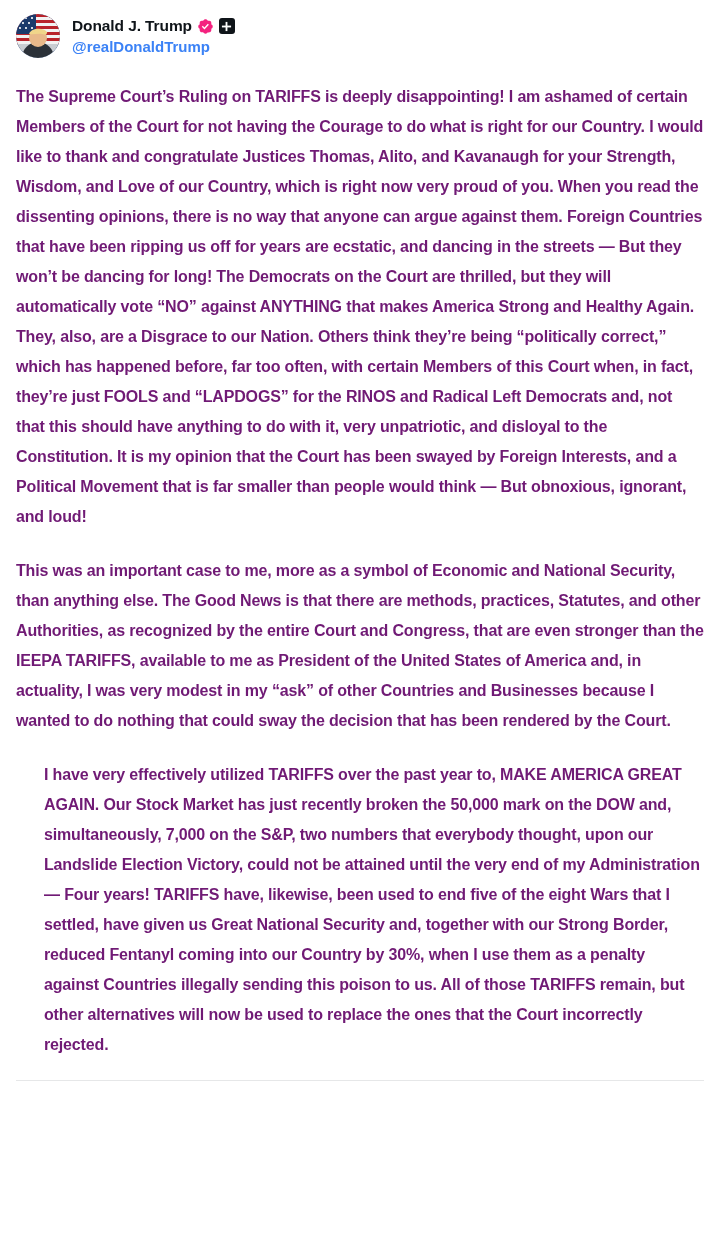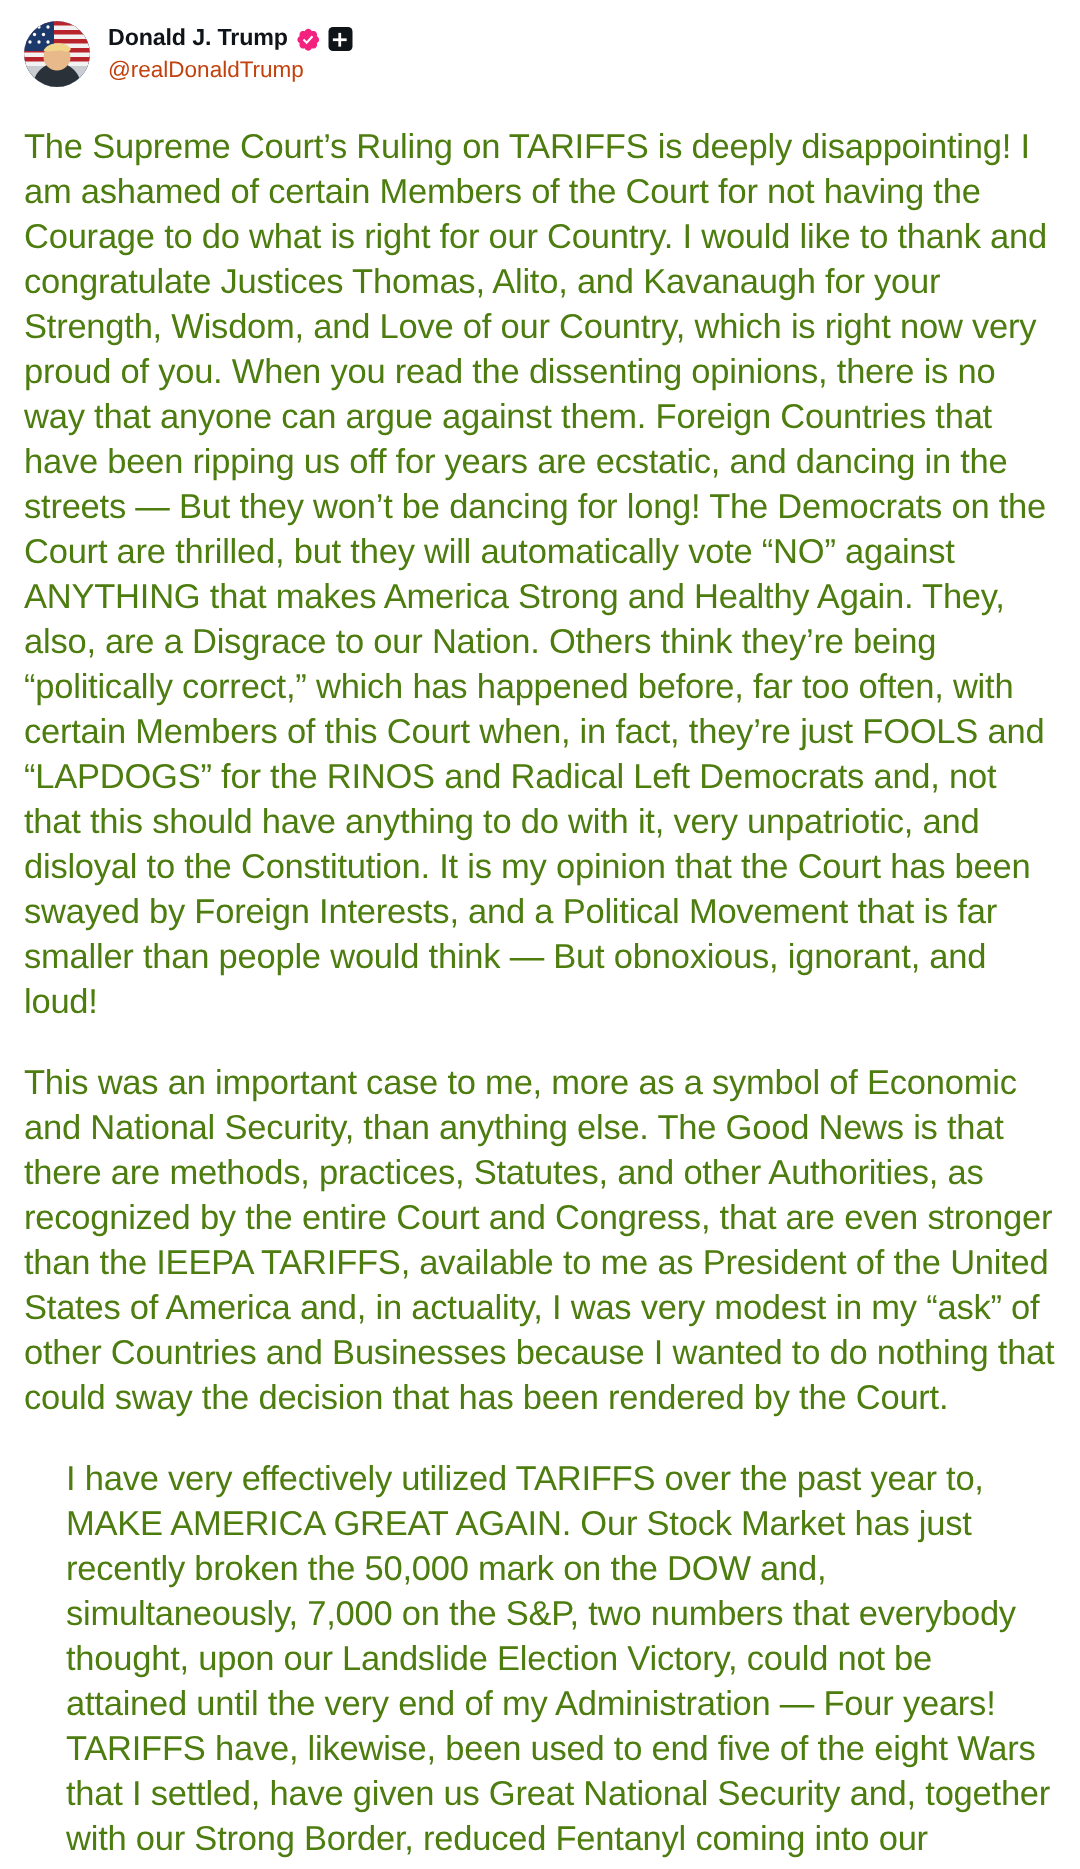--- a/index.html
+++ b/index.html
@@ -70,34 +70,36 @@
     height: 16px;
     background: #0f1419;
     border-radius: 3px;
     color: #ffffff;
     font-size: 12px;
     font-weight: bold;
     line-height: 1;
   }
   .handle {
     font-size: 15px;
-    color: #c2410c;
+    color: #3b82f6;
     line-height: 20px;
     margin-top: 1px;
+    font-weight: bold;
   }
   .post-body {
     padding: 18px 0 0 0;
   }
   .post-body p {
     margin: 0 0 24px 0;
-    font-size: 23px;
+    font-size: 16px;
     line-height: 30px;
-    color: #4d7c0f;
+    color: #701a75;
     letter-spacing: -0.15px;
     word-wrap: break-word;
+    font-weight: bold;
   }
   .post-body p:last-child {
     margin-bottom: 20px;
     margin-left: 28px;
   }
   .bottom-divider {
     border-top: 1px solid #e6e7e8;
     margin: 0 0 0 0;
     height: 1px;
   }

